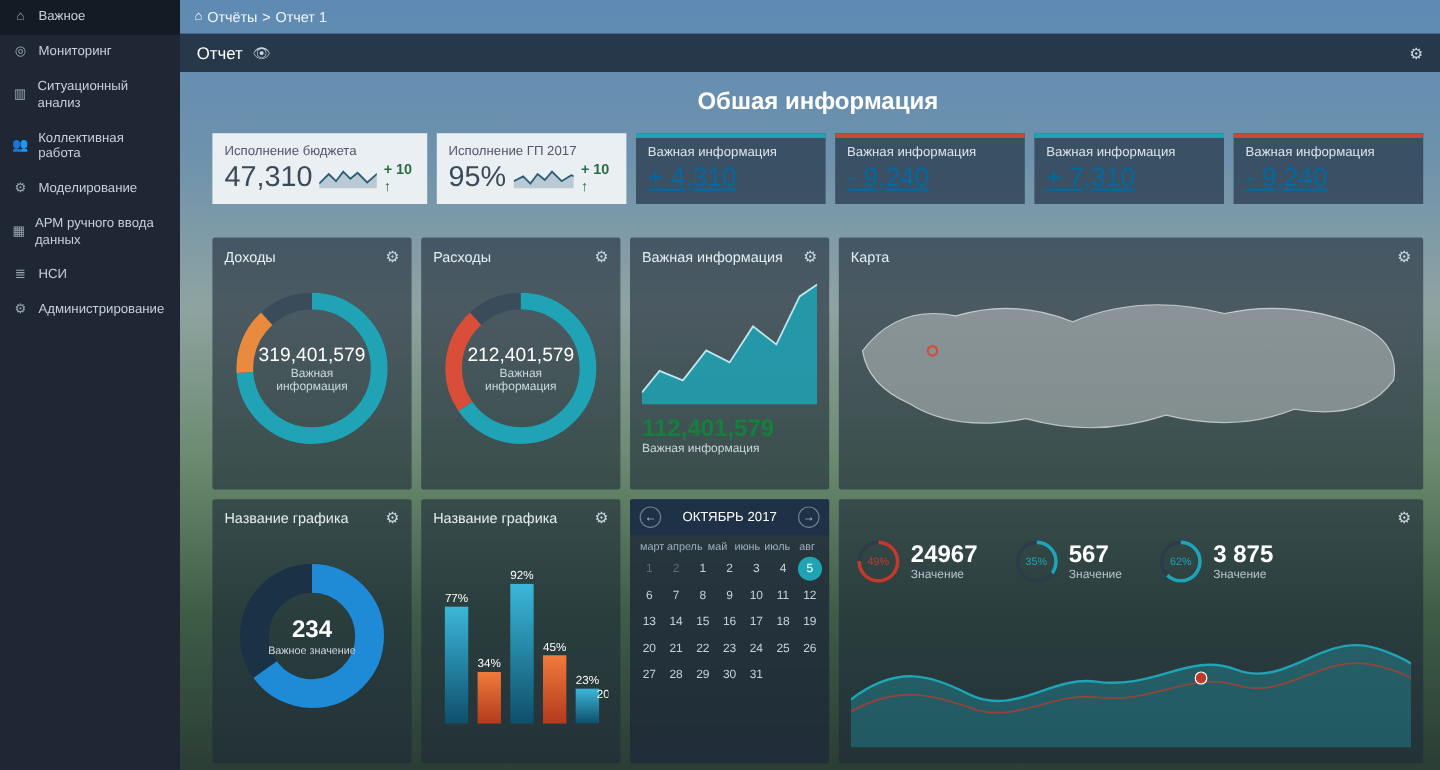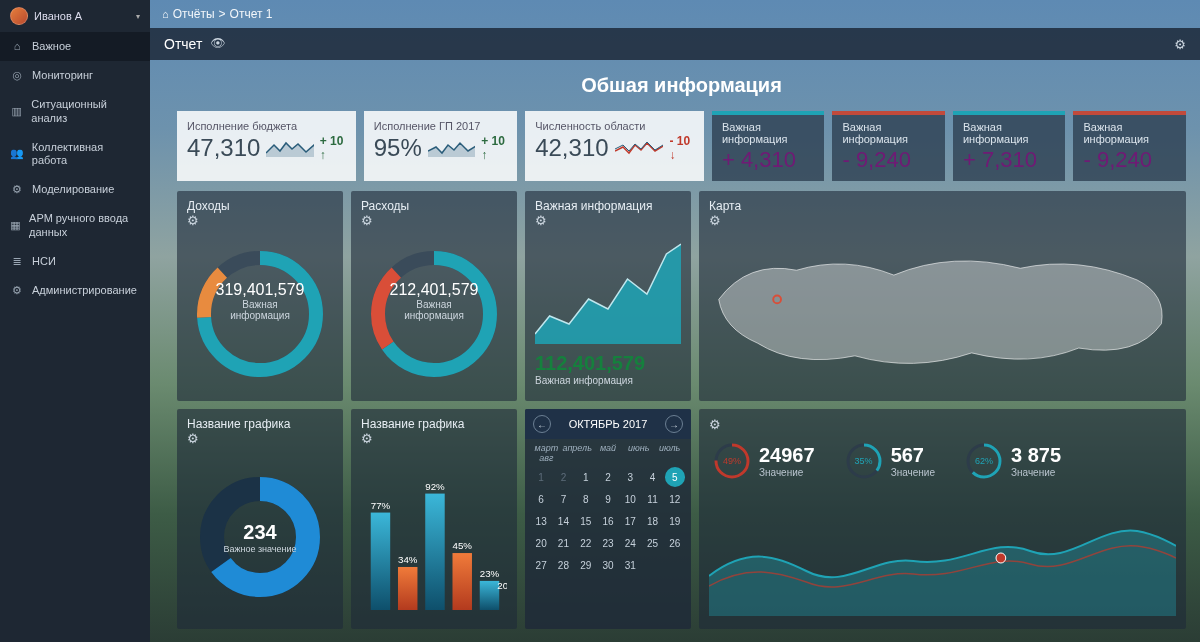--- a/index.html
+++ b/index.html
@@ -31,61 +31,61 @@
 .breadcrumb {
   height:28px; display:flex; align-items:center; gap:4px;
   padding:0 12px; font-size:12px; color:#f2f6fa;
 }
 .breadcrumb .home-ico { font-size:11px; }
 .title-bar {
   height:32px; background:rgba(29,41,57,0.85);
   display:flex; align-items:center; padding:0 14px; font-size:14px;
   justify-content:space-between;
 }
-.title-bar .left { display:flex; align-items:flex-start; gap:8px; }
+.title-bar .left { display:flex; align-items:center; gap:8px; }
 .gear { color:#cbd5df; font-size:13px; cursor:pointer; }
 .eye { color:#cbd5df; font-size:12px; }
 .content { flex:1; padding:10px 14px 14px 27px; overflow:hidden; }
 .page-title { text-align:center; font-size:20px; font-weight:600; margin:4px 0 14px; color:#fff; }
-.kpi-row { display:flex; gap:8px; margin-bottom:10px; }
+.kpi-row { display:flex; gap:8px; margin-bottom:28px; }
 .kpi {
   background:rgba(255,255,255,0.85); color:#334;
   border-top:3px solid transparent; padding:6px 10px 8px; flex:1;
 }
 .kpi .label { font-size:11px; color:#556; margin-bottom:2px; }
 .kpi .big { font-size:24px; font-weight:300; color:#3a4a57; display:flex; align-items:center; gap:6px; }
 .kpi .delta { font-size:12px; font-weight:600; }
 .delta.up { color:#2c6a3f; }
 .delta.down { color:#c0392b; }
 .spark { width:60px; height:18px; }
 .kpi.info { background:rgba(44,62,80,0.78); color:#fff; border-top-width:4px; }
 .kpi.info .label { color:#dbe4ec; }
-.kpi.info .big { color:#701a75; font-size:22px; }
+.kpi.info .big { color:#0369a1; font-size:22px;text-decoration:underline; }
 .bt-teal { border-top-color:#1fa3b5; }
 .bt-red { border-top-color:#c24a3b; }
 .grid { display:grid; grid-template-columns: 166px 166px 166px 1fr; grid-template-rows: 210px 220px; gap:8px; }
 .card {
   background:rgba(30,42,56,0.60); border-radius:2px; position:relative;
   padding:8px 10px; overflow:hidden;
 }
-.card-head { display:flex; justify-content:space-between; align-items:flex-start; font-size:12px; color:#e6edf3; margin-bottom:6px;flex-direction:column; }
+.card-head { display:flex; justify-content:space-between; align-items:flex-end; font-size:12px; color:#e6edf3; margin-bottom:6px; }
 .donut-wrap { display:flex; align-items:center; justify-content:center; height:160px; }
 .donut-lbl { position:absolute; top:50%; left:50%; transform:translate(-50%,-38%); text-align:center; }
 .donut-lbl .num { font-size:16px; font-weight:300; color:#fff; }
 .donut-lbl .sub { font-size:10px; color:#cdd6de; }
 .area-card .big-num { font-size:20px; font-weight:700; color:#15803d; margin-top:4px; }
 .area-card .sub { font-size:10px; color:#cdd6de; }
 .map-card { grid-column:4; grid-row:1; }
 .map-svg { width:100%; height:160px; }
 .bottom-left { grid-column:1 / span 1; }
 .bars-card { grid-column:2; }
 .cal-card { grid-column:3; background:rgba(30,42,56,0.82); padding:0; }
 .cal-head { background:#1f3147; height:30px; display:flex; align-items:center; justify-content:space-between; padding:0 8px; font-size:11px; }
 .cal-arrow { width:18px;height:18px;border:1px solid #6b7f93;border-radius:50%;display:flex;align-items:center;justify-content:center;font-size:10px;color:#cbd5df;cursor:pointer; }
-.cal-months { display:grid; grid-template-columns:repeat(5,1fr); font-size:9px; color:#9fb0bf; padding:4px 6px 2px; text-align:center;font-style:italic; }
+.cal-months { display:grid; grid-template-columns:repeat(6,1fr); font-size:9px; color:#9fb0bf; padding:4px 6px 2px; text-align:center; }
 .cal-grid { display:grid; grid-template-columns:repeat(7,1fr); gap:2px; padding:2px 6px 6px; font-size:10px; color:#c6d1db; }
 .cal-cell { height:20px; display:flex; align-items:center; justify-content:center; border-radius:50%; }
 .cal-cell.dim { color:#5d6c7a; }
 .cal-cell.sel { background:#1fa3b5; color:#fff; }
 .wide-card { grid-column:4; grid-row:2; }
 .metrics { display:flex; gap:30px; align-items:center; padding:4px 4px 0; }
 .metric { display:flex; align-items:center; gap:8px; }
 .ring { position:relative; width:38px; height:38px; }
 .ring svg { transform:rotate(-90deg); }
 .ring .pct { position:absolute; inset:0; display:flex; align-items:center; justify-content:center; font-size:9px; }
@@ -97,25 +97,20 @@
 .donut2-wrap { display:flex; align-items:center; justify-content:center; height:170px; position:relative; }
 .donut2-lbl { position:absolute; text-align:center; }
 .donut2-lbl .num { font-size:20px; font-weight:600; }
 .donut2-lbl .sub { font-size:9px; color:#cdd6de;text-align:center; }
 </style>
 </head>
 <body>
 
 <div class="app">
   <aside class="sidebar">
-    <div class="user-row">
-      <span class="avatar"></span>
-      <span class="user-name">Иванов А</span>
-      <span class="caret">▾</span>
-    </div>
     <nav class="nav">
       <div class="nav-item active">
           <span class="ico">⌂</span>
           <span>Важное</span>
         </div>
       <div class="nav-item">
           <span class="ico">◎</span>
           <span>Мониторинг</span>
         </div>
       <div class="nav-item">
@@ -177,31 +172,20 @@
         </div>
         <div class="kpi">
           <div class="label">Исполнение ГП 2017</div>
           <div class="big">
               <span>95%</span>
             <svg class="spark">
                 <polyline points="0,12 8,8 14,14 20,6 26,11 32,4 40,12 48,7 56,10" fill="none" stroke="#2a5d7a" stroke-width="1.5"></polyline>
                 <polyline points="0,12 8,8 14,14 20,6 26,11 32,4 40,12 48,7 56,10 56,18 0,18" fill="#2a5d7a" opacity="0.25"></polyline>
               </svg>
             <span class="delta up"><span>+ 10</span> ↑</span>
-          </div>
-        </div>
-        <div class="kpi">
-          <div class="label">Численность области</div>
-          <div class="big">
-              <span>42,310</span>
-            <svg class="spark">
-                <polyline points="0,12 8,8 14,14 20,6 26,11 32,4 40,12 48,7 56,10" fill="none" stroke="#c0392b" stroke-width="1.5"></polyline>
-                <polyline points="0,10 8,6 14,12 20,5 26,10 32,3 40,11 48,6 56,9" fill="none" stroke="#2a5d7a" stroke-width="1"></polyline>
-              </svg>
-            <span class="delta down"><span>- 10</span> ↓</span>
           </div>
         </div>
         <div class="kpi info bt-teal">
             <div class="label">Важная информация</div>
             <div class="big">+ 4,310</div>
           </div>
         <div class="kpi info bt-red">
             <div class="label">Важная информация</div>
             <div class="big">- 9,240</div>
           </div>

